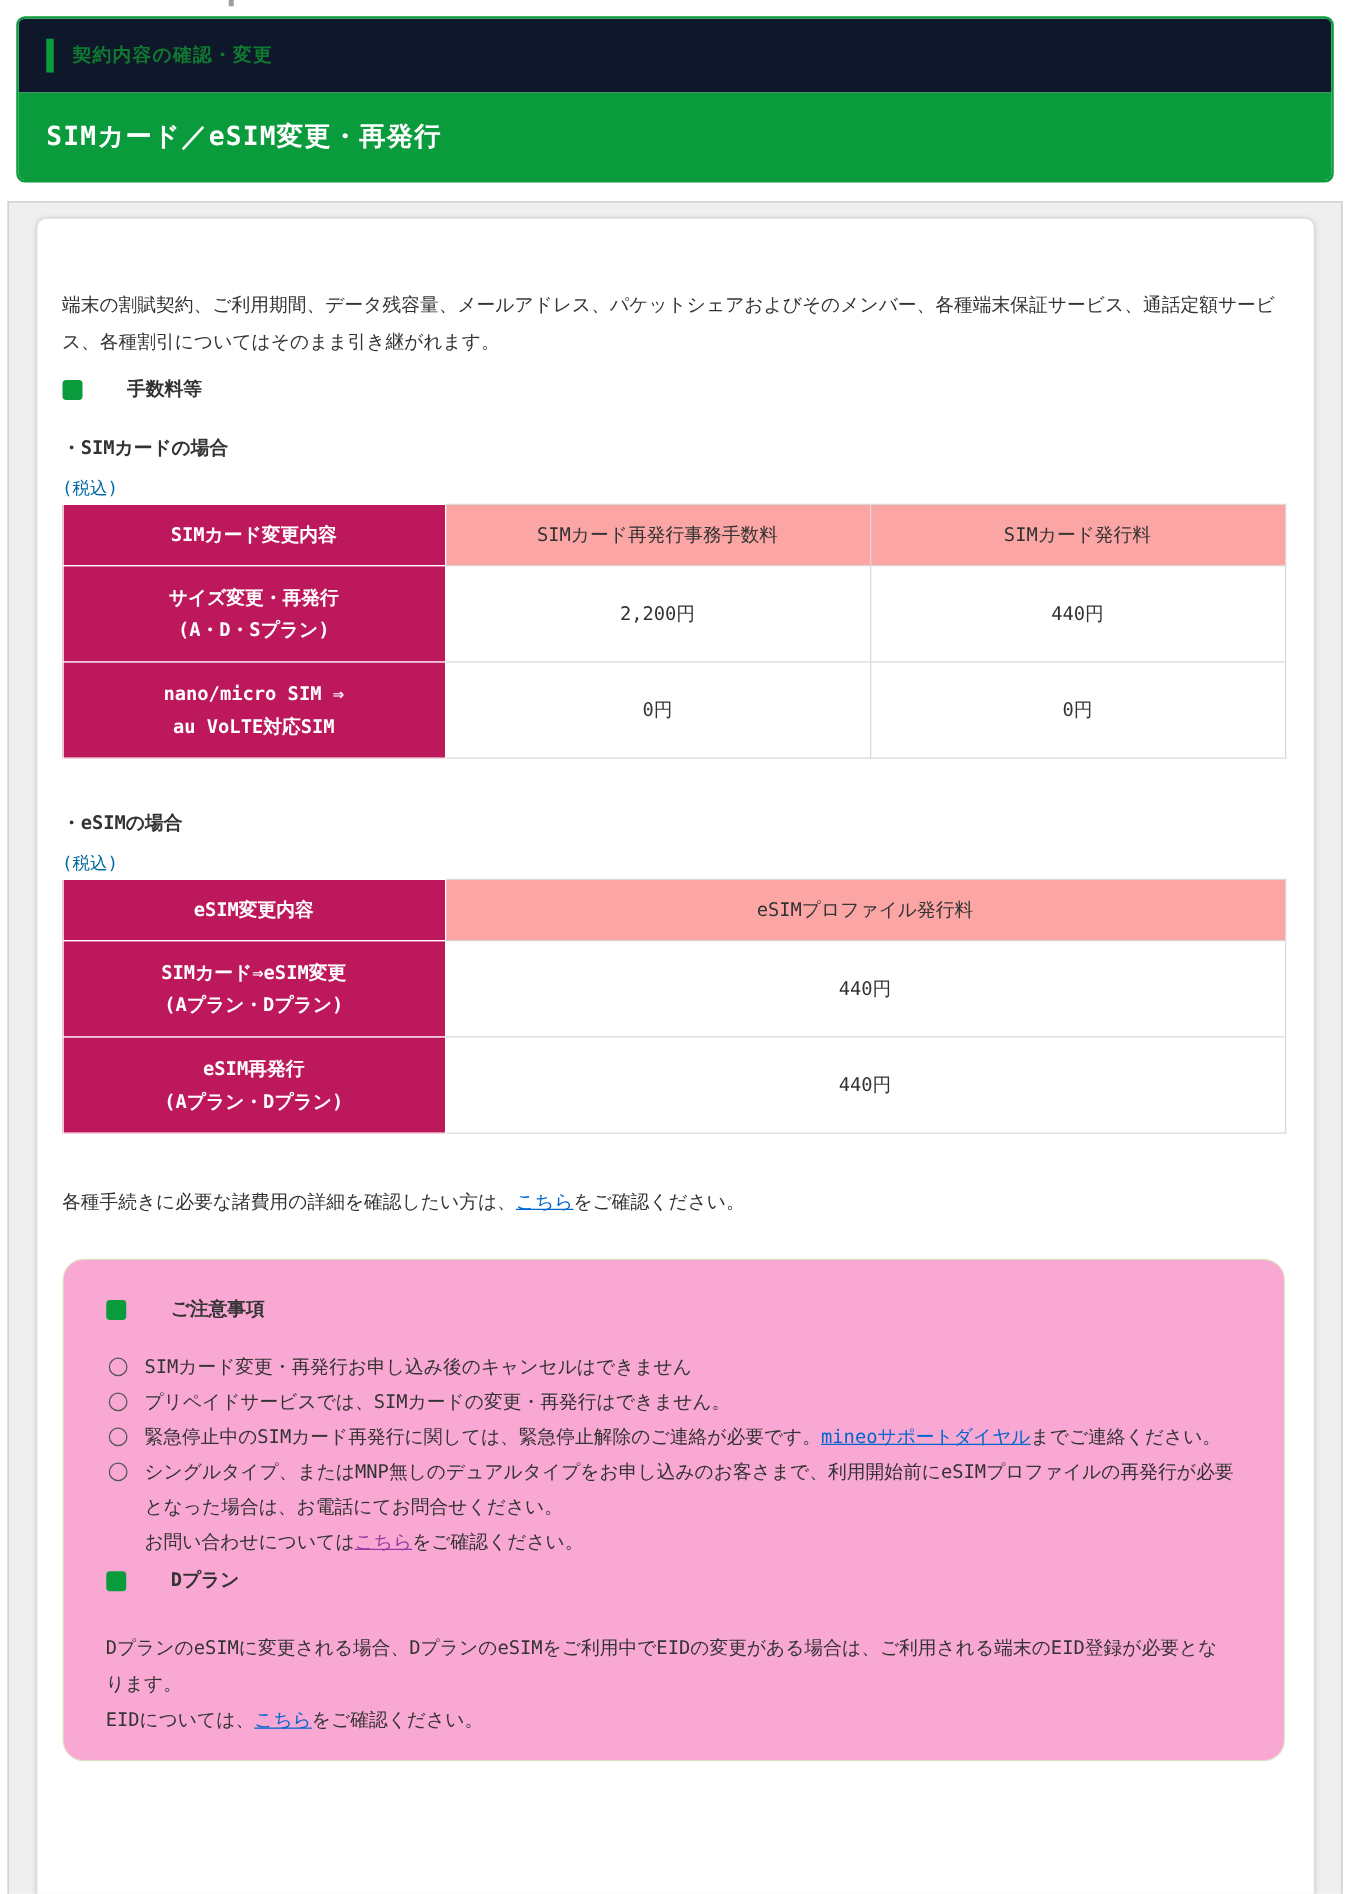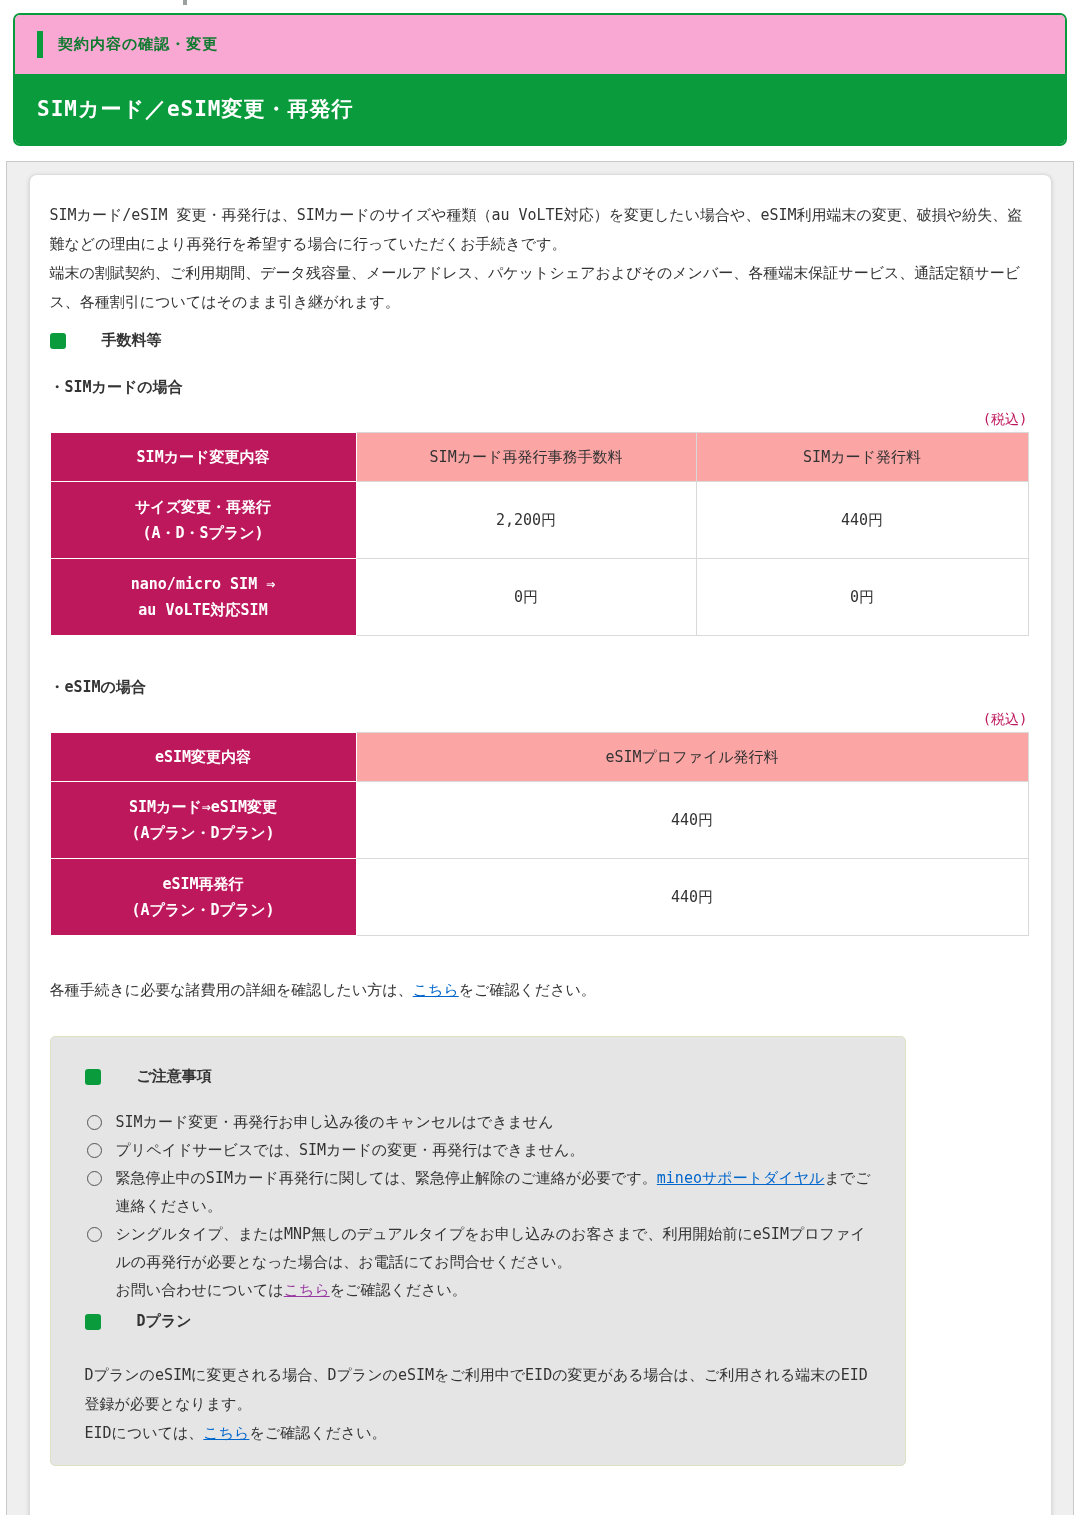--- a/index.html
+++ b/index.html
@@ -6,57 +6,57 @@
   body{
     width:1080px;height:1515px;overflow:hidden;position:relative;
     background:#ffffff;color:#333333;
     font-family:"DejaVu Sans Mono","Liberation Sans",sans-serif;
     font-size:15px;
   }
   .top-artifact{position:absolute;left:183px;top:0;width:4px;height:5px;background:#9aa0a0;}
 
   
   .header-block{margin:13px 13px 0;border:2px solid #0a9b3c;border-radius:7px;overflow:hidden;}
-  .header-yellow{background:#f9a8d4;padding:16px 22px;display:flex;align-items:center;}
+  .header-yellow{background:#0f172a;padding:16px 22px;display:flex;align-items:center;}
   .accent-bar{width:6px;height:27px;background:#0a9b3c;margin-right:15px;flex:none;}
   .section-label{color:#0f7a2f;font-weight:bold;font-size:15px;letter-spacing:1px;}
   .header-green{background:#0a9b3c;padding:21px 22px;}
   .page-title{margin:0;color:#ffffff;font-size:21px;font-weight:bold;letter-spacing:1px;}
 
   
   .outer-panel{margin:15px 6px 0;height:1400px;background:#efefef;
     border:1px solid #c9c9c9;border-bottom:none;padding-top:12px;box-sizing:border-box;}
   .card{width:1023px;margin:0 auto;background:#ffffff;border:1px solid #dddddd;
     border-radius:8px;box-shadow:0 1px 4px rgba(0,0,0,.15);
     padding:26px 20px 60px;box-sizing:border-box;min-height:1380px;}
 
   .intro{margin:0 0 14px;line-height:29px;}
 
   .sec-heading{display:flex;align-items:center;font-weight:bold;font-size:15px;color:#333;gap:24px;}
   .green-sq{width:16px;height:16px;background:#0a9b3c;border-radius:3px;margin-right:12px;flex:none;}
   .fees-heading{margin-bottom:28px;}
 
   .case-label{font-weight:bold;margin:0 0 14px;}
   .esim-label{margin-top:42px;}
-  .tax-note{width:978px;text-align:right;font-size:14px;margin:0 0 3px;color:#be185d;}
+  .tax-note{width:978px;text-align:left;font-size:14px;margin:0 0 3px;color:#0369a1;}
 
   table.fee-table{border-collapse:collapse;width:978px;table-layout:fixed;font-size:15px;}
   .fee-table th,.fee-table td{border:1px solid #d9d9d9;text-align:center;padding:0;}
   .fee-table th{height:48px;font-weight:normal;background:#fca5a5;}
   .fee-table td{height:76px;background:#ffffff;}
   .fee-table .green{background:#be185d;color:#ffffff;font-weight:bold;border:1px solid #ffffff;line-height:26px;}
 
   .detail-line{margin:45px 0 36px;}
 
   a.lnk{color:#0066cc;text-decoration:underline;}
   a.lnk.visited{color:#993aa0;}
 
   
-  .notice-box{width:856px;box-sizing:border-box;background:#e5e5e5;
-    border:1px solid #dfe1c4;border-radius:5px;padding:30px 34px 17px;}
+  .notice-box{width:978px;box-sizing:border-box;background:#f9a8d4;
+    border:1px solid #dfe1c4;border-radius:17px;padding:30px 34px 17px;}
   .notice-heading{margin-bottom:22px;}
   .notice-list{list-style:none;margin:0;padding:0;line-height:28px;}
   .notice-list li{display:flex;align-items:flex-start;}
   .bullet-circle{flex:none;width:13px;height:13px;border:1px solid #555;border-radius:50%;
     margin:7px 14px 0 2px;background:transparent;}
   .li-text{flex:1;white-space:normal;}
   .dplan-heading{margin:8px 0 30px;}
   .dplan-para{margin:0;line-height:29px;max-width:900px;}
 </style>
 </head>
@@ -71,21 +71,21 @@
   </div>
   <div class="header-green">
     <h1 class="page-title">SIMカード／eSIM変更・再発行</h1>
   </div>
 </div>
 
 <div class="outer-panel">
   <div class="card">
 
     <p class="intro">
-      <span>SIMカード/eSIM 変更・再発行は、SIMカードのサイズや種類（au VoLTE対応）を変更したい場合や、eSIM利用端末の変更、破損や紛失、盗難などの理由により再発行を希望する場合に行っていただくお手続きです。</span><br>
+      <br>
       <span>端末の割賦契約、ご利用期間、データ残容量、メールアドレス、パケットシェアおよびそのメンバー、各種端末保証サービス、通話定額サービス、各種割引についてはそのまま引き継がれます。</span>
     </p>
 
     <div class="sec-heading fees-heading">
       <span class="green-sq"></span>
       <span>手数料等</span>
     </div>
 
     <div class="case-label">・SIMカードの場合</div>
     <div class="tax-note">(税込)</div>

